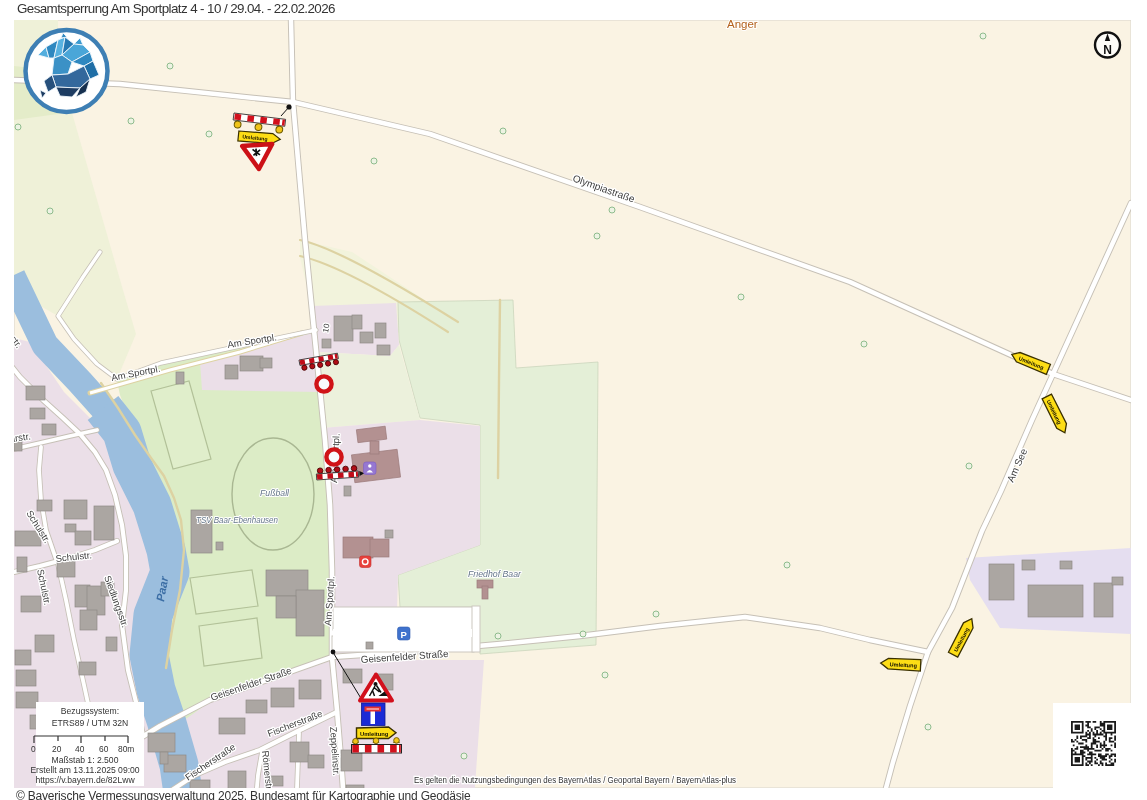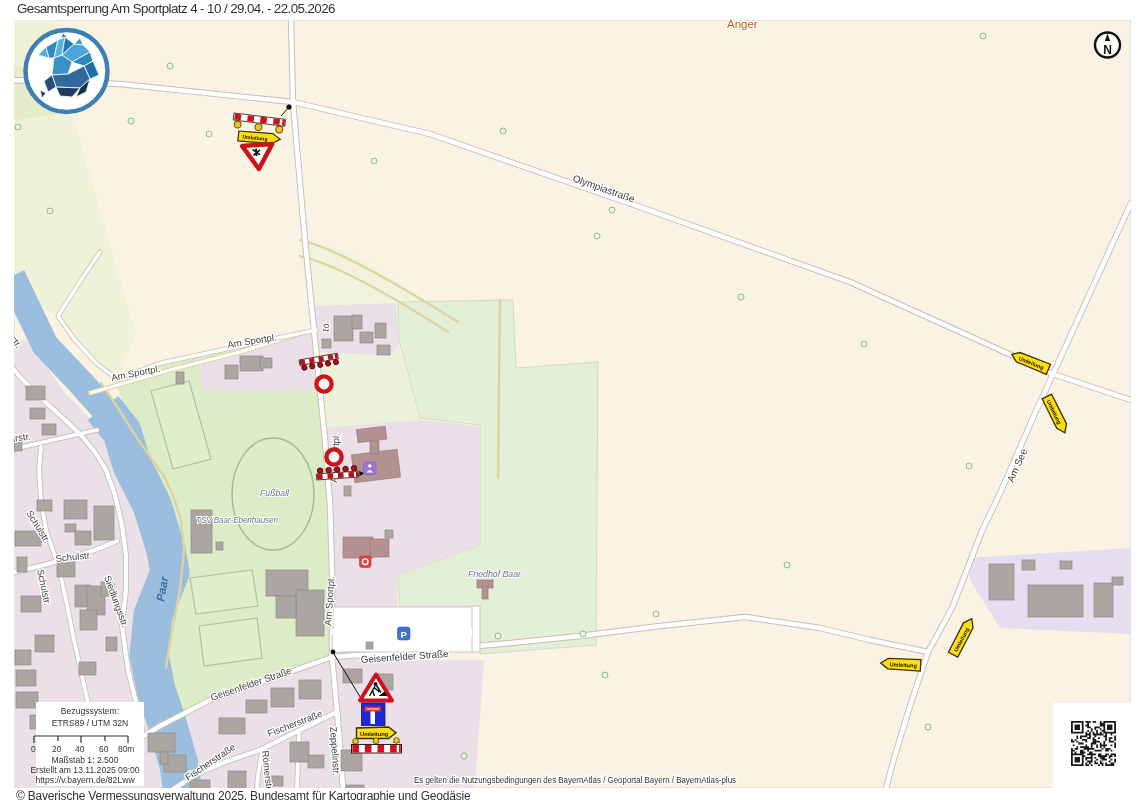--- a/index.html
+++ b/index.html
@@ -2,21 +2,21 @@
 <html><head>
 <meta charset="utf-8">
 <style>
 html,body{margin:0;padding:0;background:#ffffff;}
 body{width:1147px;height:800px;font-family:"Liberation Sans",sans-serif;position:relative;overflow:hidden;}
 .abs{position:absolute;}
 </style>
 </head>
 <body>
 
-<div class="abs" style="left:17px;top:0.5px;font-size:13.4px;color:#333;letter-spacing:-0.6px;">Gesamtsperrung Am Sportplatz 4 - 10 / 29.04. - 22.05.2026</div>
+<div class="abs" style="left:17px;top:0.5px;font-size:13.4px;color:#333;letter-spacing:-0.6px;">Gesamtsperrung Am Sportplatz 4 - 10 / 29.04. - 22.02.2026</div>
 
 <svg class="abs" style="left:14px;top:20px;" width="1117" height="768" viewBox="14 20 1117 768" xmlns="http://www.w3.org/2000/svg">
 <defs>
 <style>
 text{font-family:"Liberation Sans",sans-serif;}
 .lbl{fill:#3e3e3e;paint-order:stroke;stroke:#ffffff;stroke-width:2.6px;stroke-linejoin:round;}
 .iti{fill:#66778a;font-style:italic;paint-order:stroke;stroke:#ffffff;stroke-width:2px;stroke-linejoin:round;}
 .bld{fill:#aba6a2;stroke:#8f8a86;stroke-width:0.7;}
 .mbd{fill:#b39191;stroke:#9c7b7b;stroke-width:0.7;}
 .rdc{fill:none;stroke:#c6c0b6;stroke-linecap:round;stroke-linejoin:round;}

